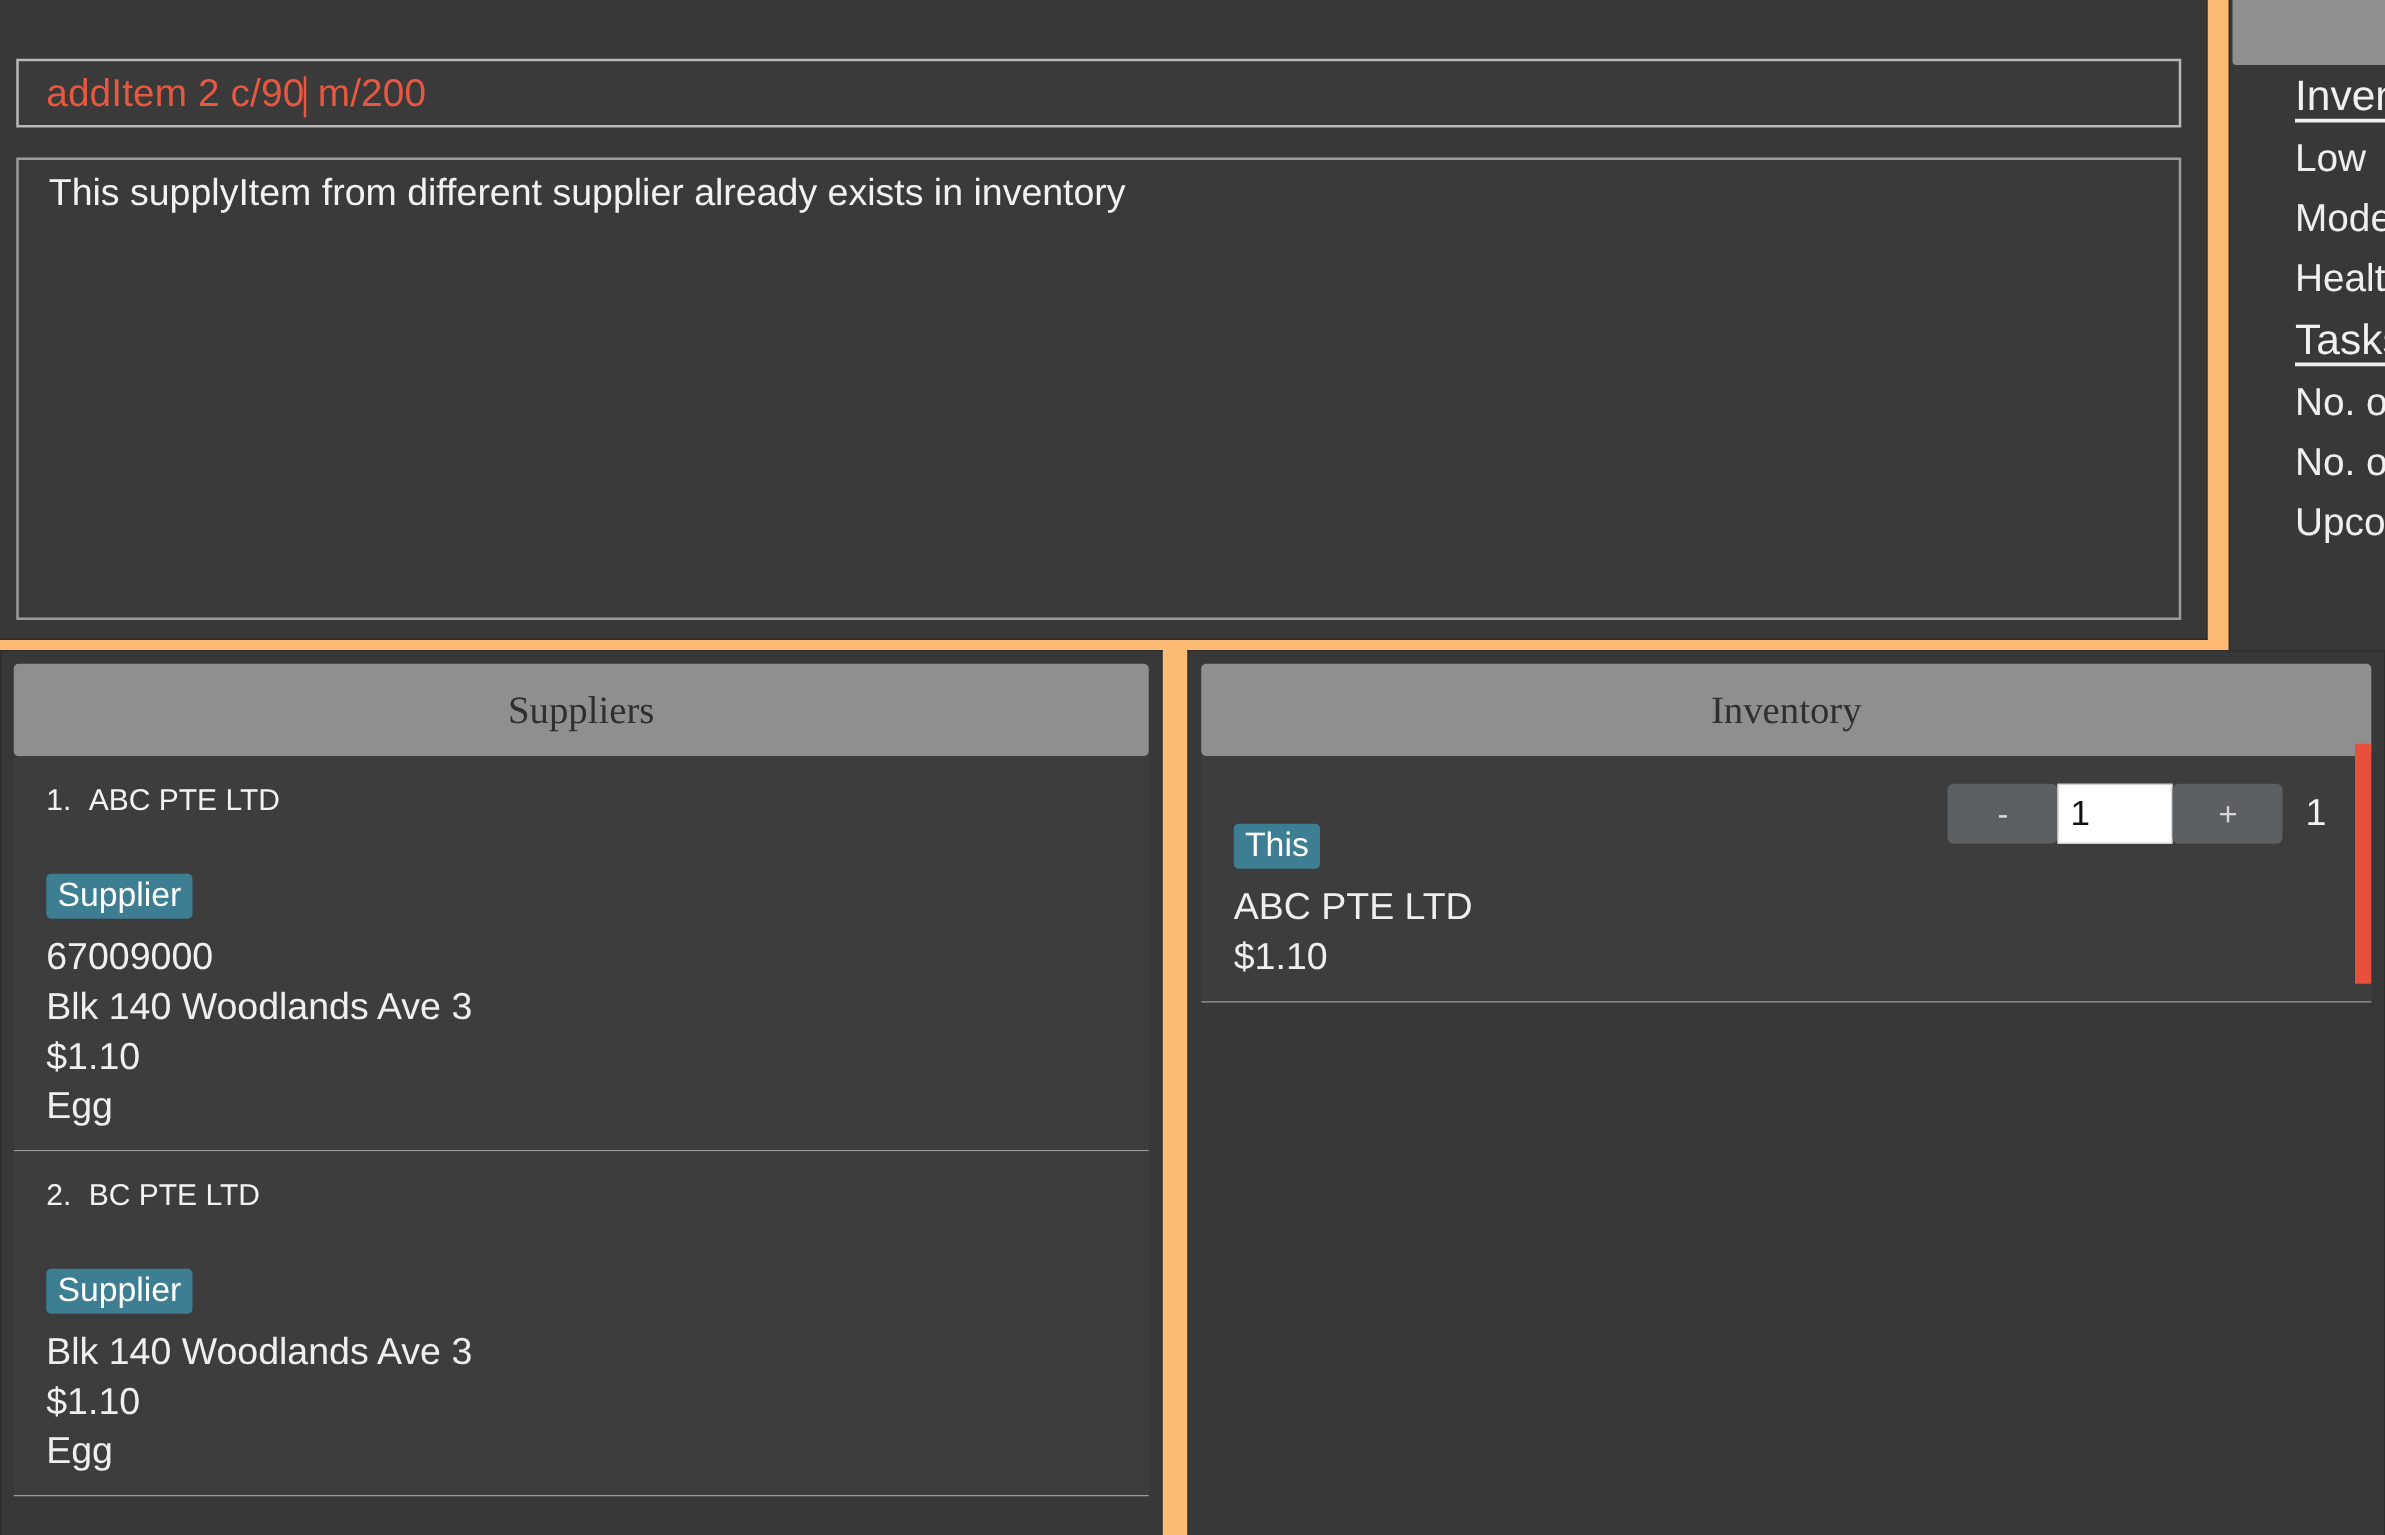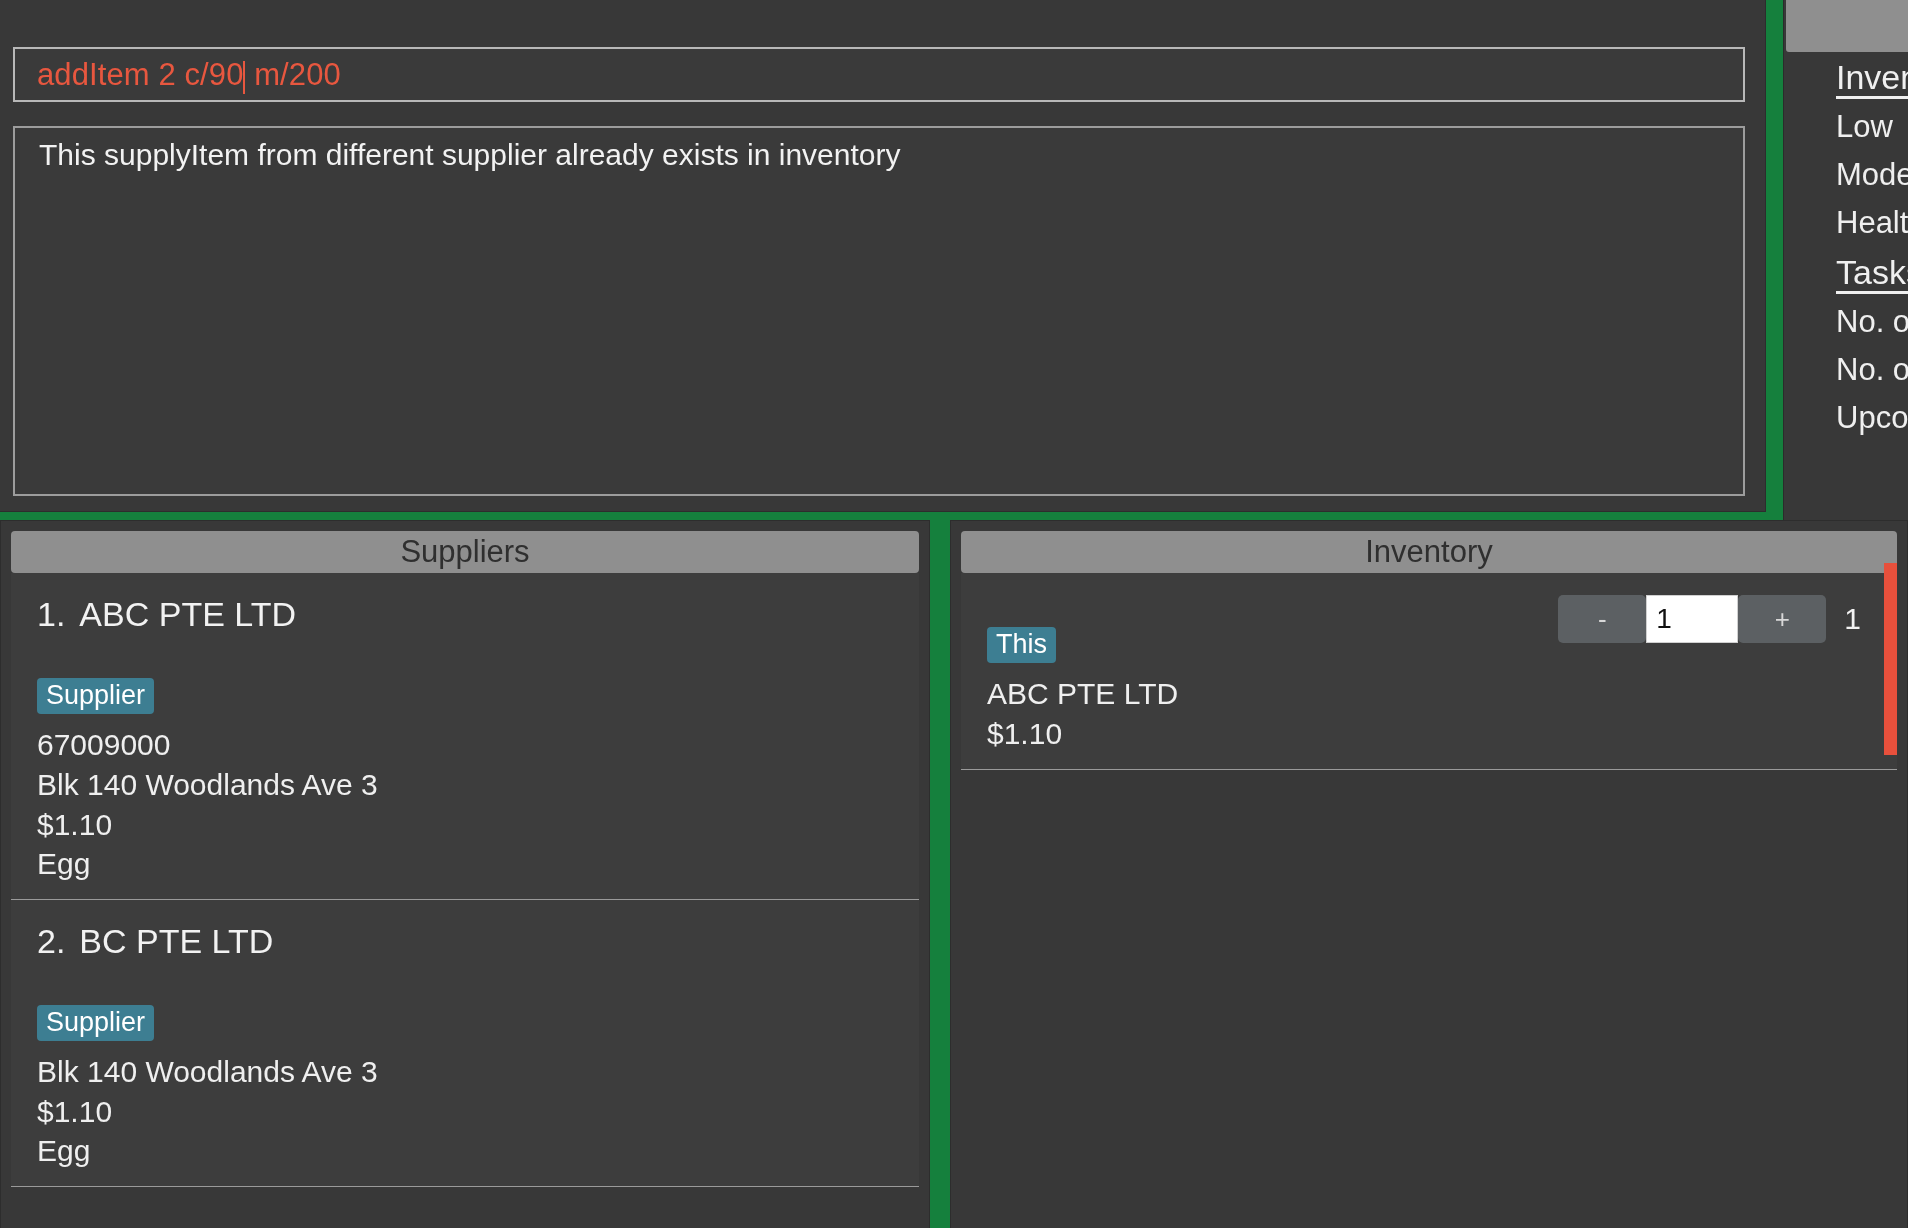--- a/index.html
+++ b/index.html
@@ -11,21 +11,21 @@
     overflow: hidden;
     background: #383838;
     font-family: "Liberation Sans", sans-serif;
     color: #ffffff;
   }
 
   .app {
     position: relative;
     width: 1908px;
     height: 1228px;
-    background: #15803d;
+    background: #fdba74;
   }
 
   
   .top-region {
     position: absolute;
     left: 0; top: 0;
     width: 1766px;
     height: 512px;
     background: #383838;
     border-right: 1px solid #2d2d2d;
@@ -153,47 +153,48 @@
     background: #383838;
     border: 1px solid #2d2d2d;
     border-bottom: none;
     padding: 10px;
   }
 
   .panel-suppliers { left: 0; width: 930px; }
   .panel-inventory { left: 950px; width: 958px; }
 
   .panel-header {
-    height: 42px;
+    height: 74px;
     background: #8f8f8f;
     border-radius: 4px;
     display: flex;
     align-items: center;
     justify-content: center;
     margin-bottom: 0px;
+    font-family: Liberation Serif, serif;
   }
 
   .panel-header-title {
     font-size: 31px;
     color: #2f2f2f;
   }
 
   .panel-list {
     margin-top: 0px;
   }
 
   .card {
     position: relative;
     padding: 22px 12px 18px 26px;
     border-bottom: 1px solid #9a9a9a;
     background: #3d3d3d;
   }
 
   .card-title {
-    font-size: 34px;
+    font-size: 24px;
     color: #f2f2f2;
     margin-bottom: 12px;
     white-space: nowrap;
   }
   .card-title .idx { margin-right: 14px; }
 
   .badge {
     display: inline-block;
     background: #3d7e92;
     color: #ffffff;

